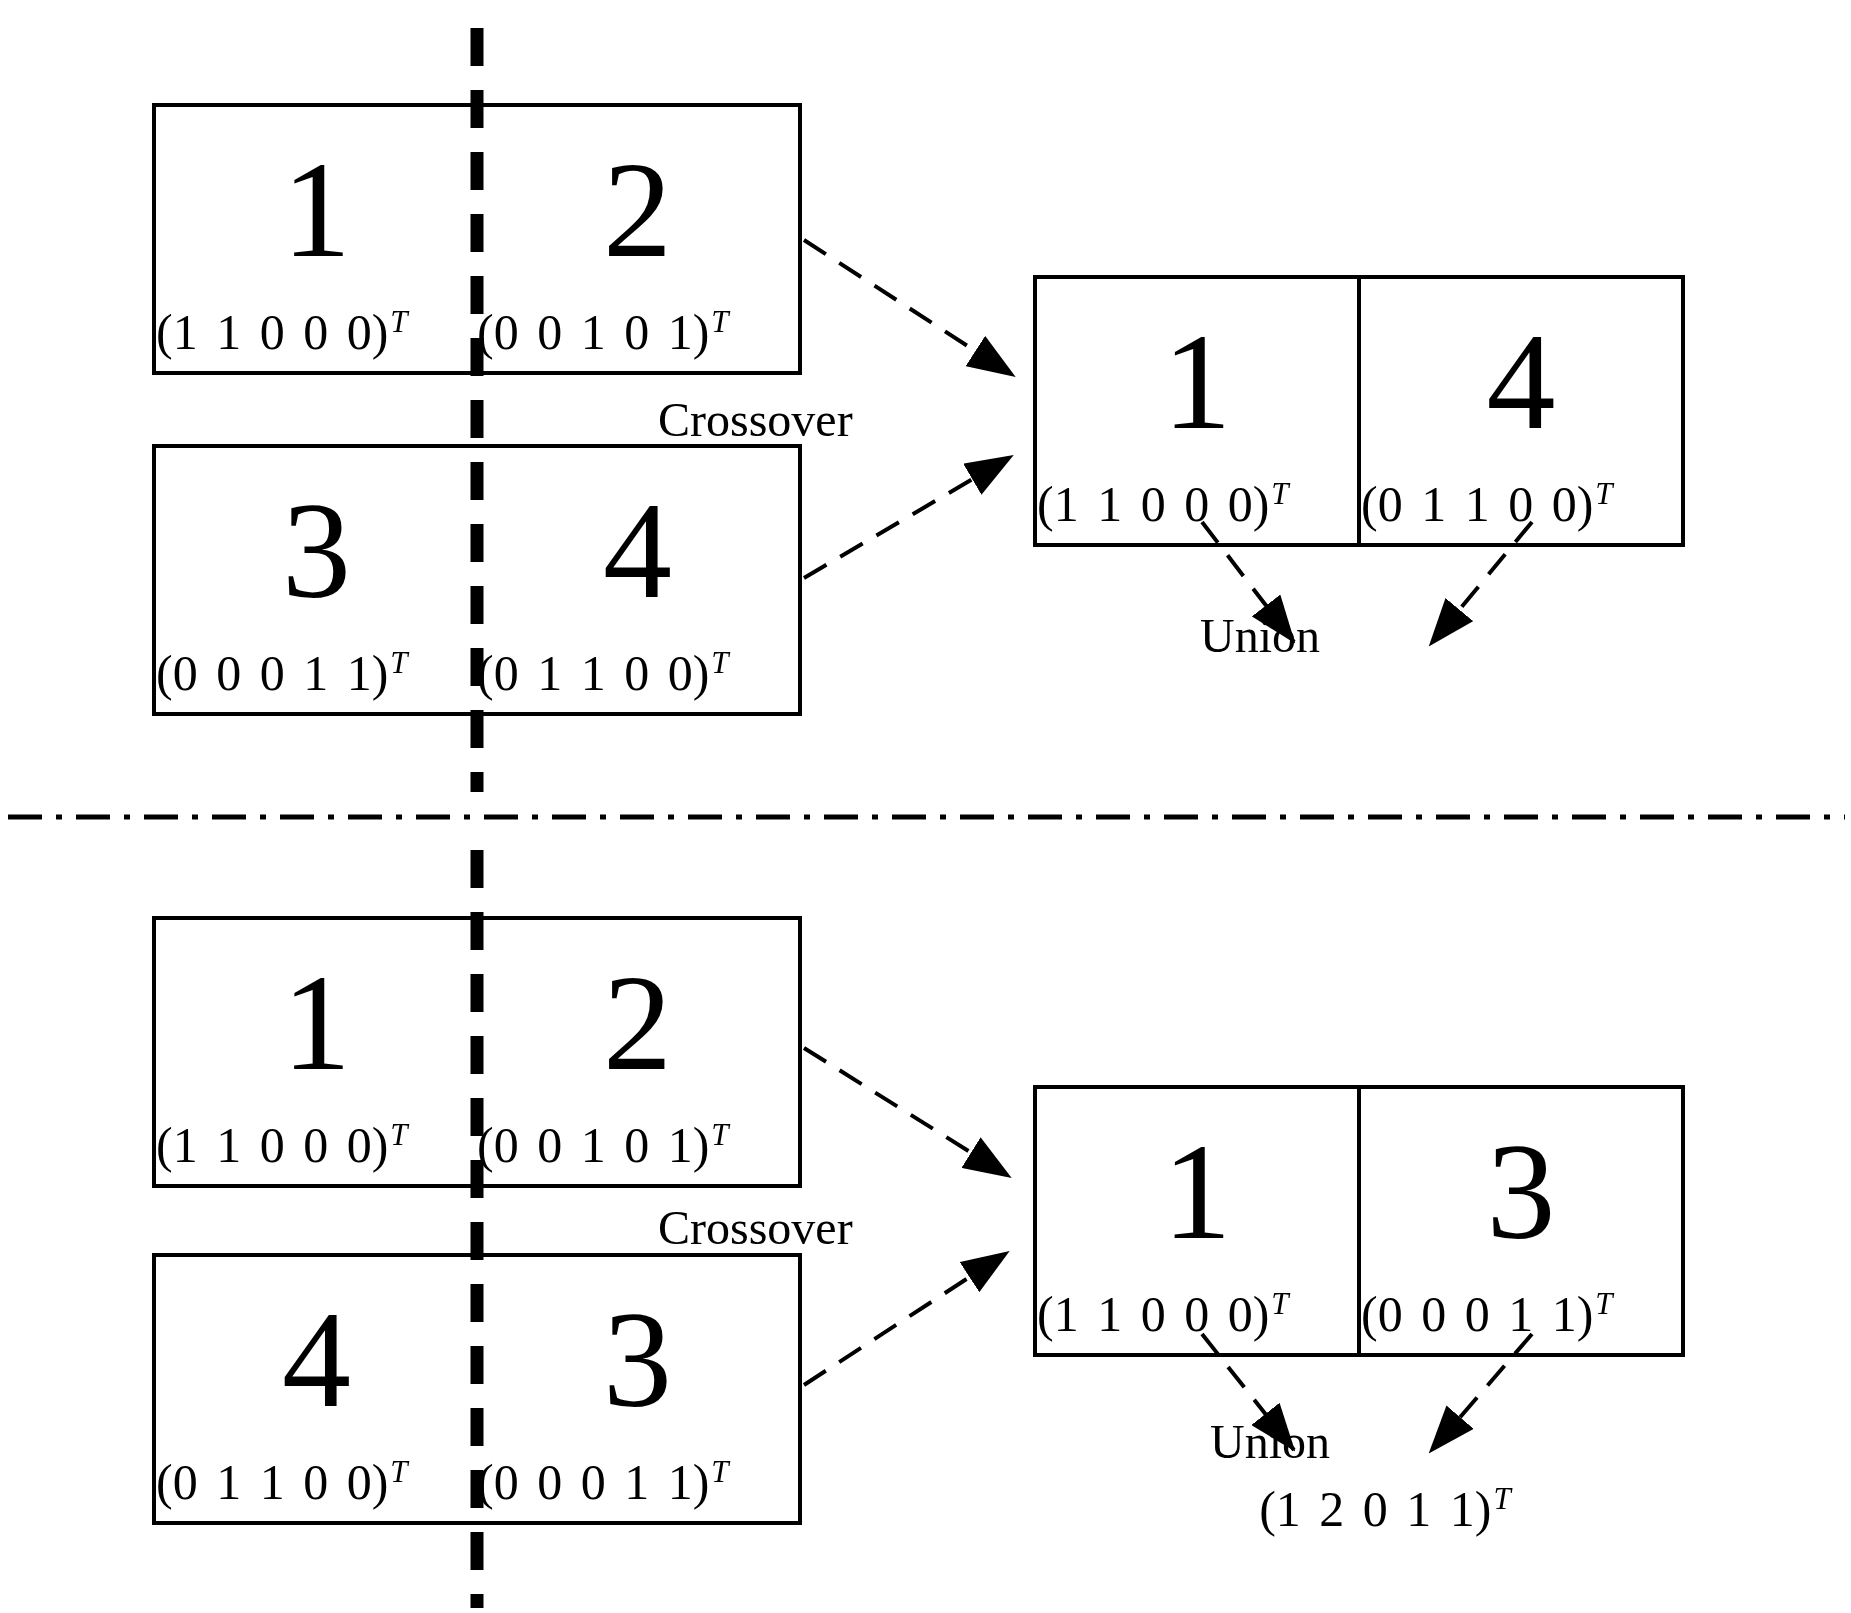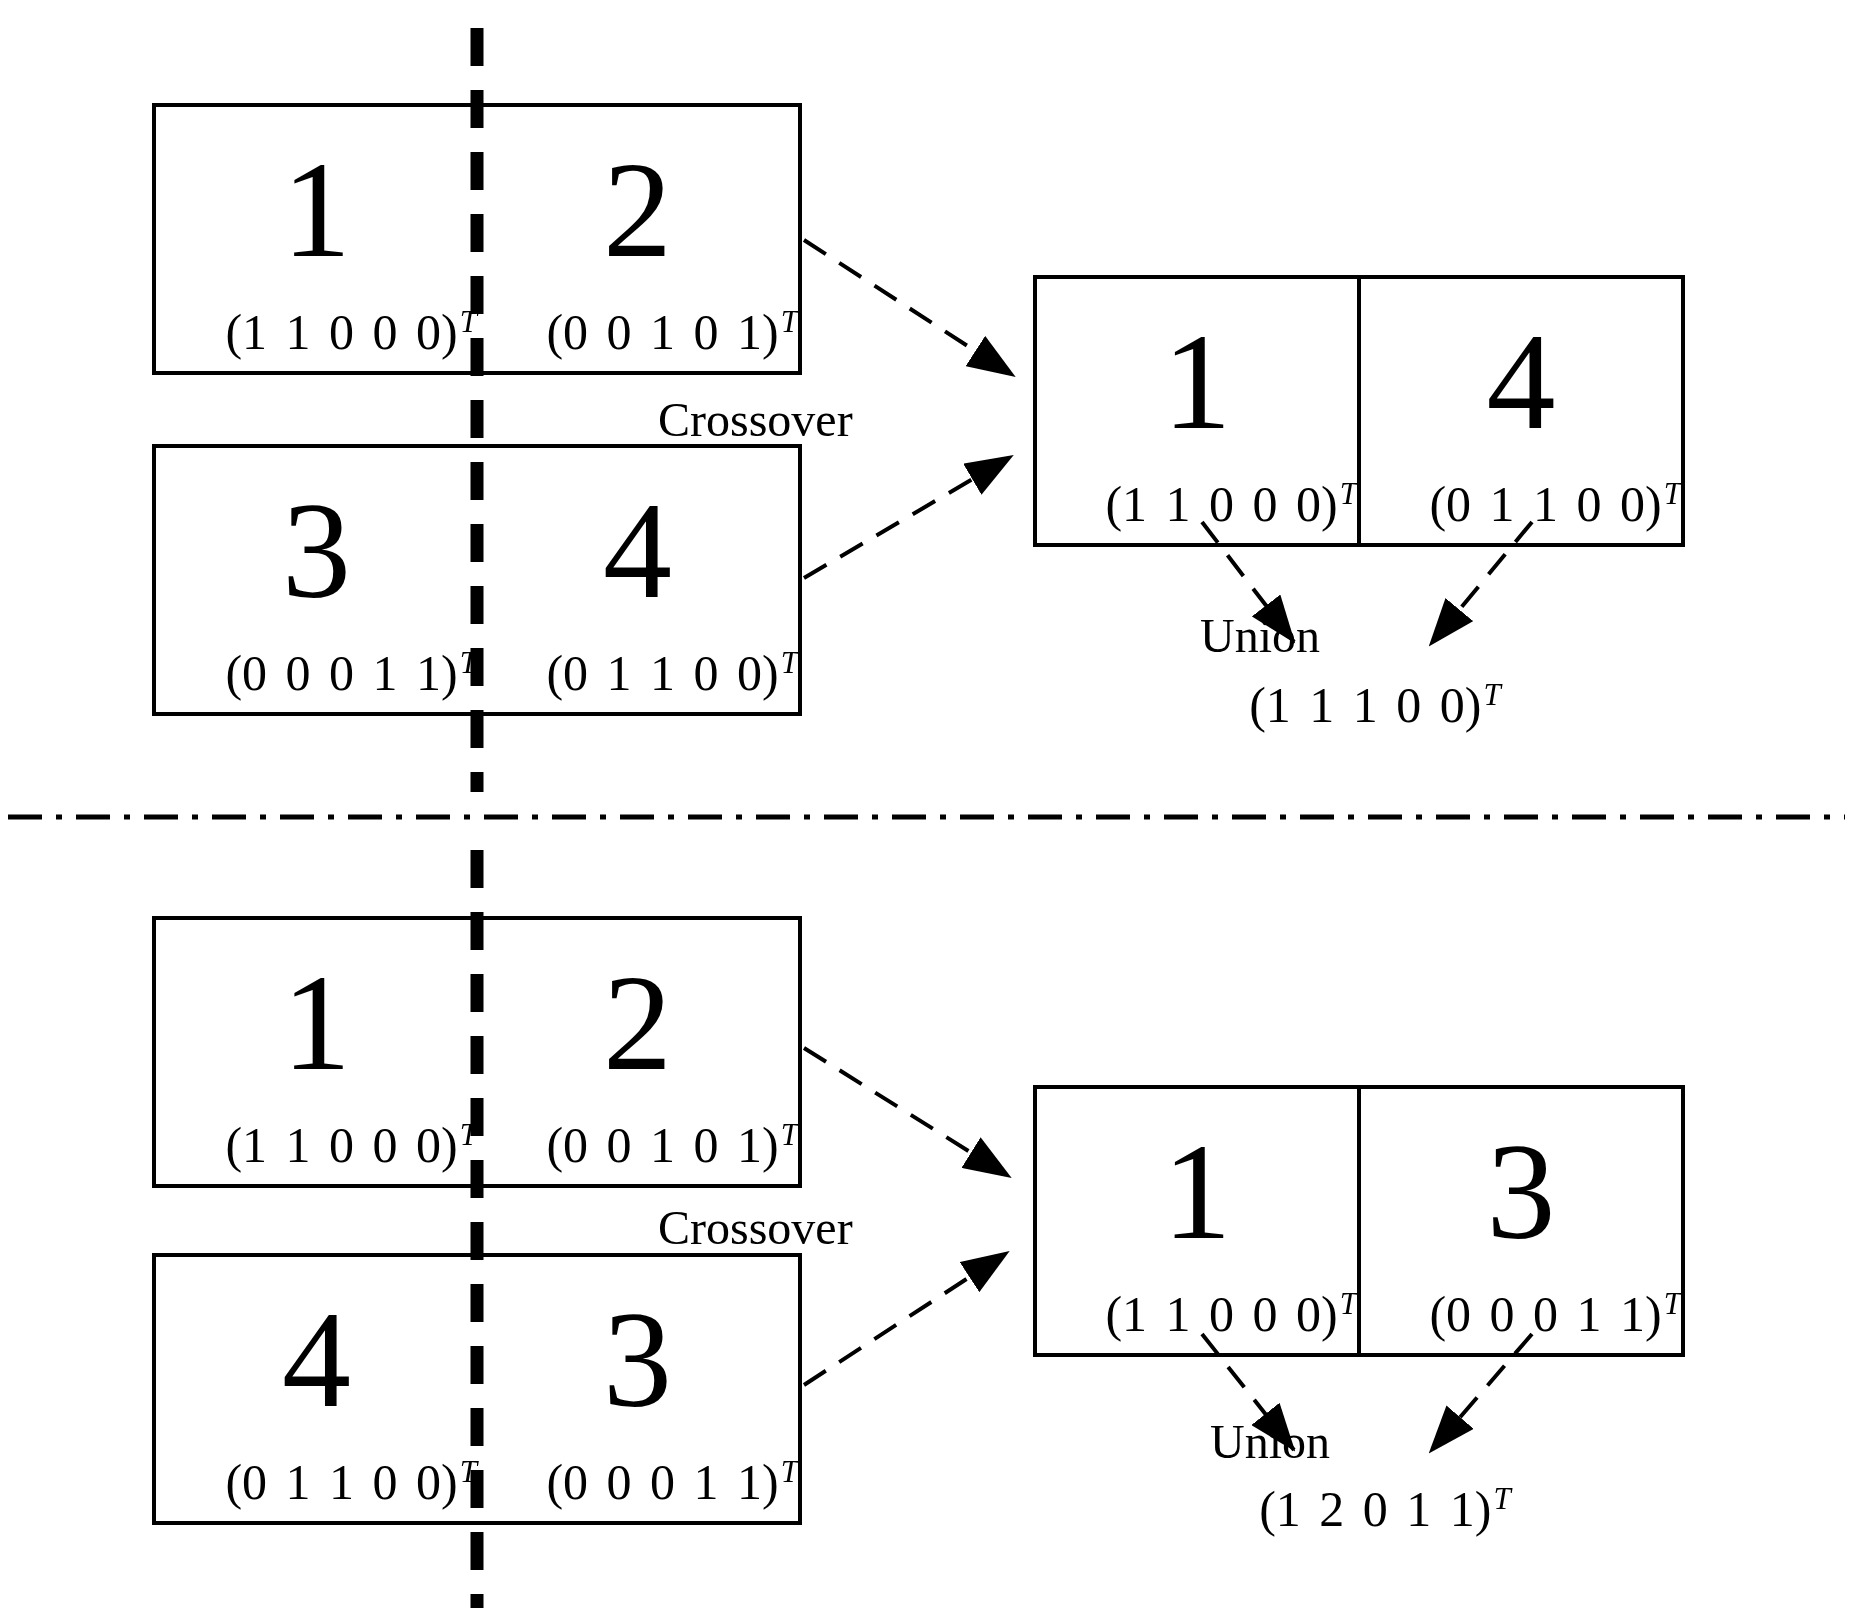--- a/index.html
+++ b/index.html
@@ -19,21 +19,21 @@
     background:transparent;
   }
   .cell { flex:1 1 0; position:relative; }
   .cell.split { border-right:4px solid #000; }
   .num {
     position:absolute; top:34px; left:0; right:0;
     text-align:center; font-size:138px; line-height:1;
   }
   .vec {
     position:absolute; bottom:14px; left:0; right:0;
-    text-align:right; font-size:50px; line-height:1;
+    text-align:left; font-size:50px; line-height:1;
     word-spacing:0.12em; white-space:nowrap;
   }
   .vec sup, .rvec sup {
     font-style:italic; font-size:0.62em;
     position:relative; top:-0.55em; margin-left:2px;
     vertical-align:baseline; line-height:0;
   }
   .label { position:absolute; font-size:48px; line-height:1.1; }
   .crossover { width:370px; text-align:left; }
   .union { width:300px; text-align:left;margin-top:28px; }
@@ -81,21 +81,20 @@
     <div class="cell">
       <div class="num">4</div>
       <div class="vec"><span>(0 1 1 0 0)</span><sup>T</sup></div>
     </div>
   </div>
 
   <div class="label crossover" style="left:658px; top:394px;">Crossover</div>
 
   <div class="label union" style="left:1200px; top:582px;">Union</div>
 
-  <div class="rvec" style="left:1125px; top:680px;"><span>(1 1 1 0 0)</span><sup>T</sup></div>
 
   <div class="pbox" style="left:152px; top:916px; width:650px; height:272px;">
     <div class="cell">
       <div class="num">1</div>
       <div class="vec"><span>(1 1 0 0 0)</span><sup>T</sup></div>
     </div>
     <div class="cell">
       <div class="num">2</div>
       <div class="vec"><span>(0 0 1 0 1)</span><sup>T</sup></div>
     </div>

